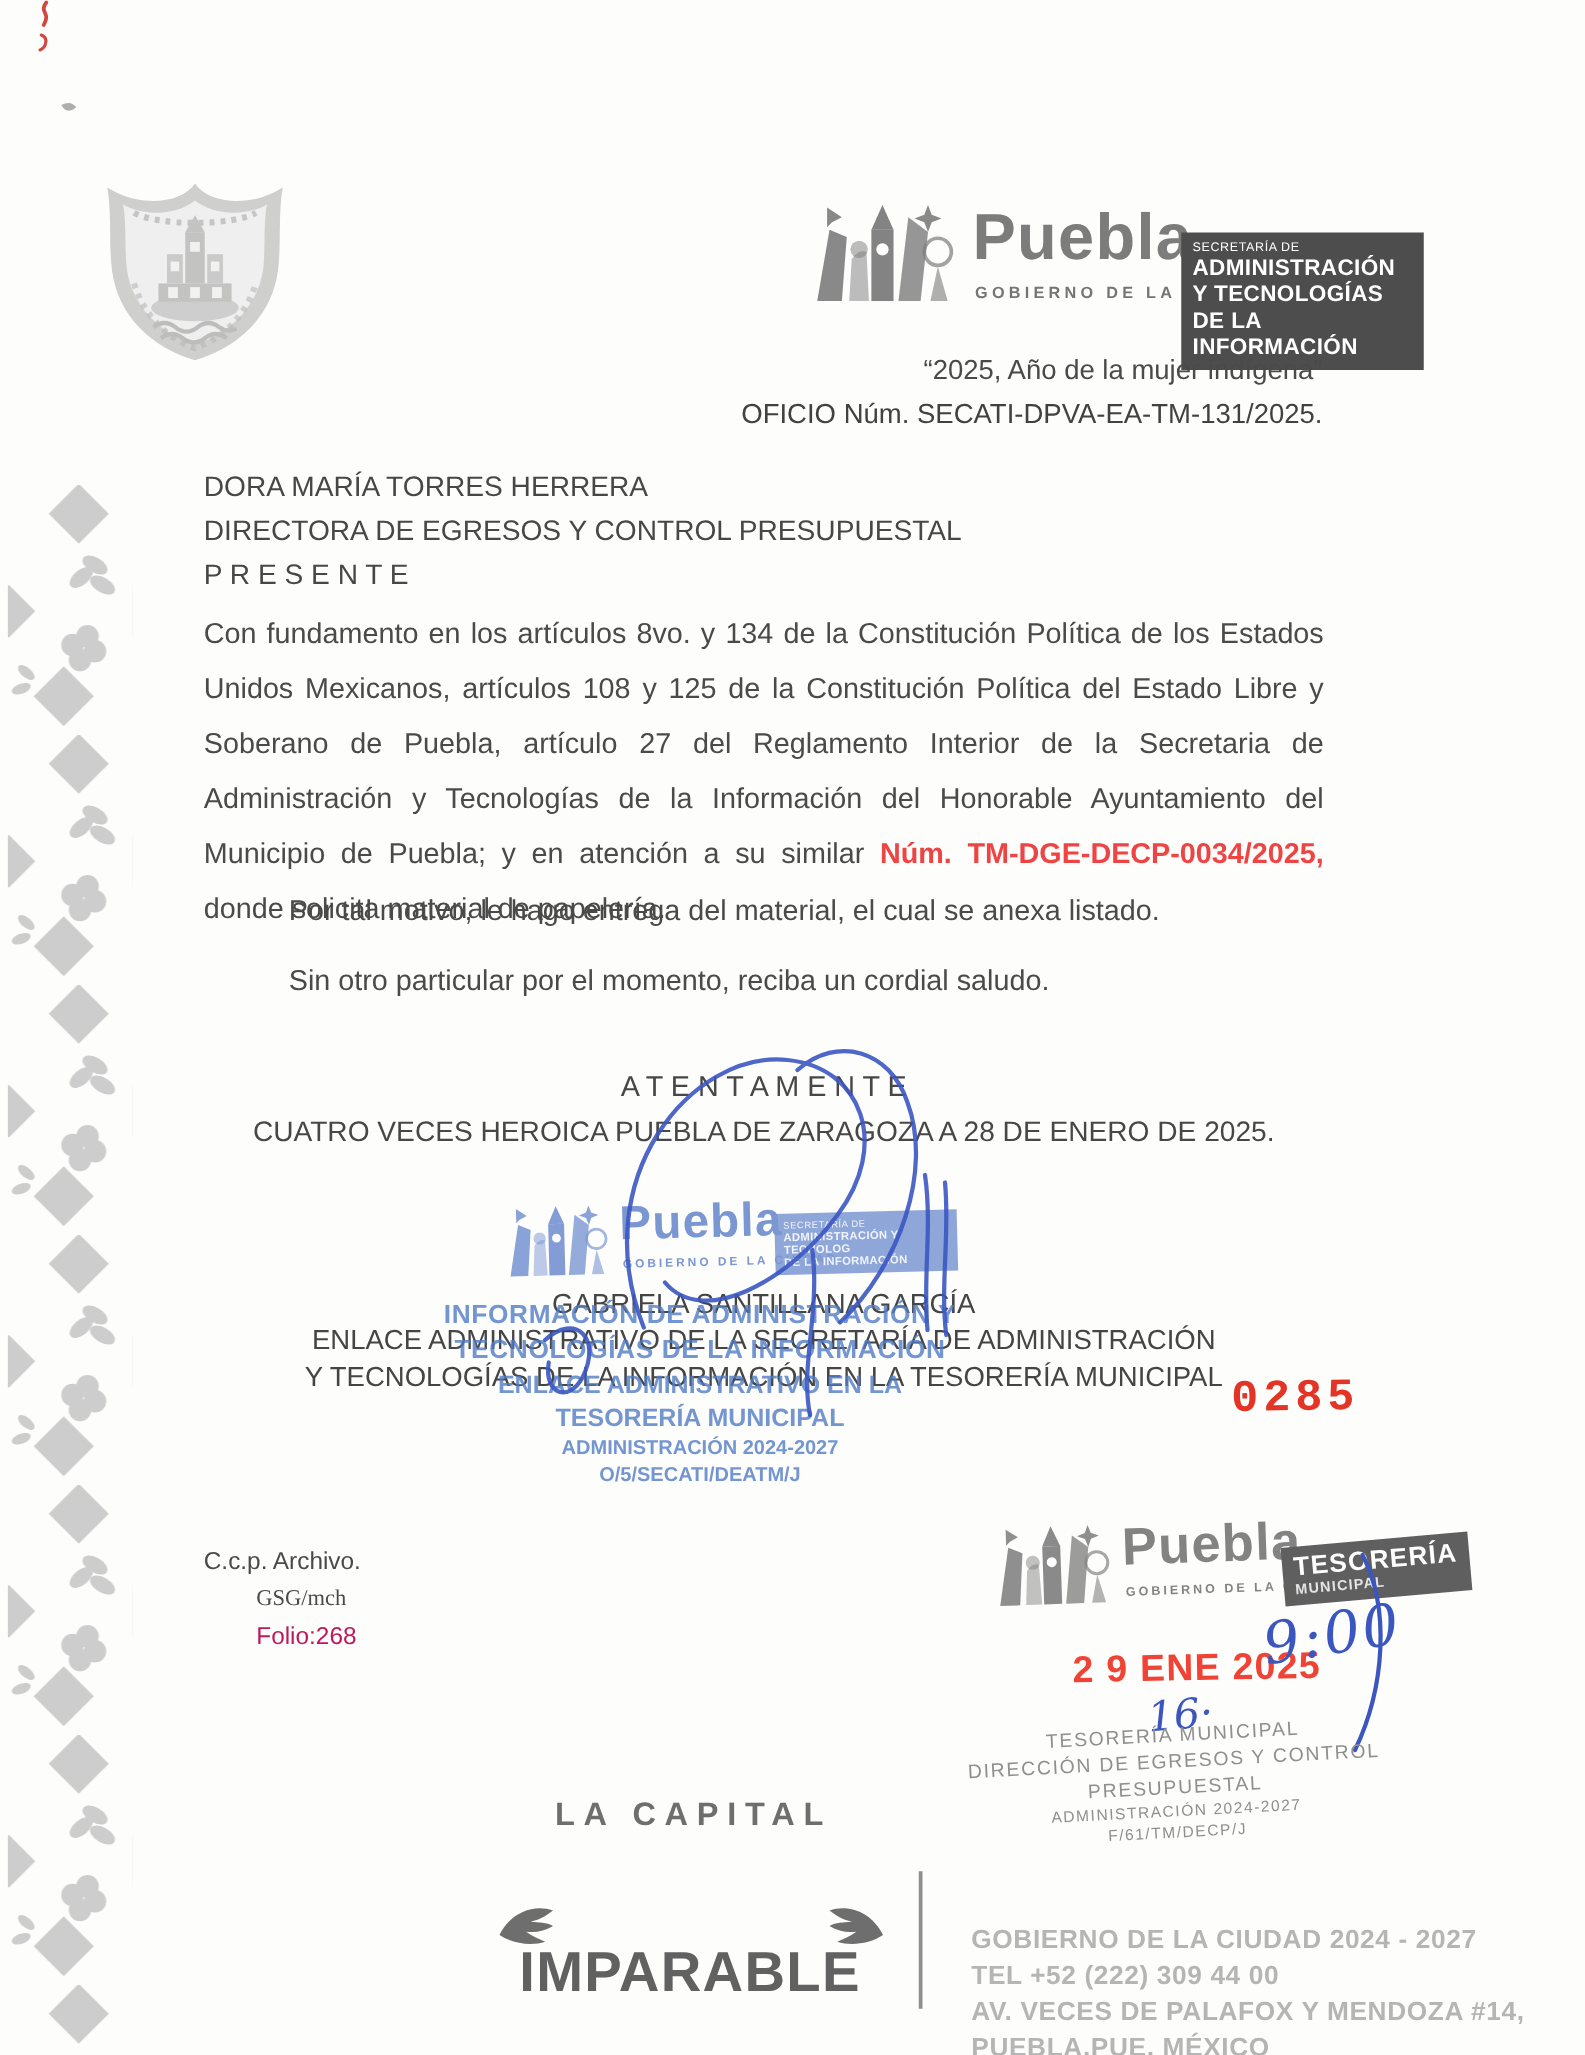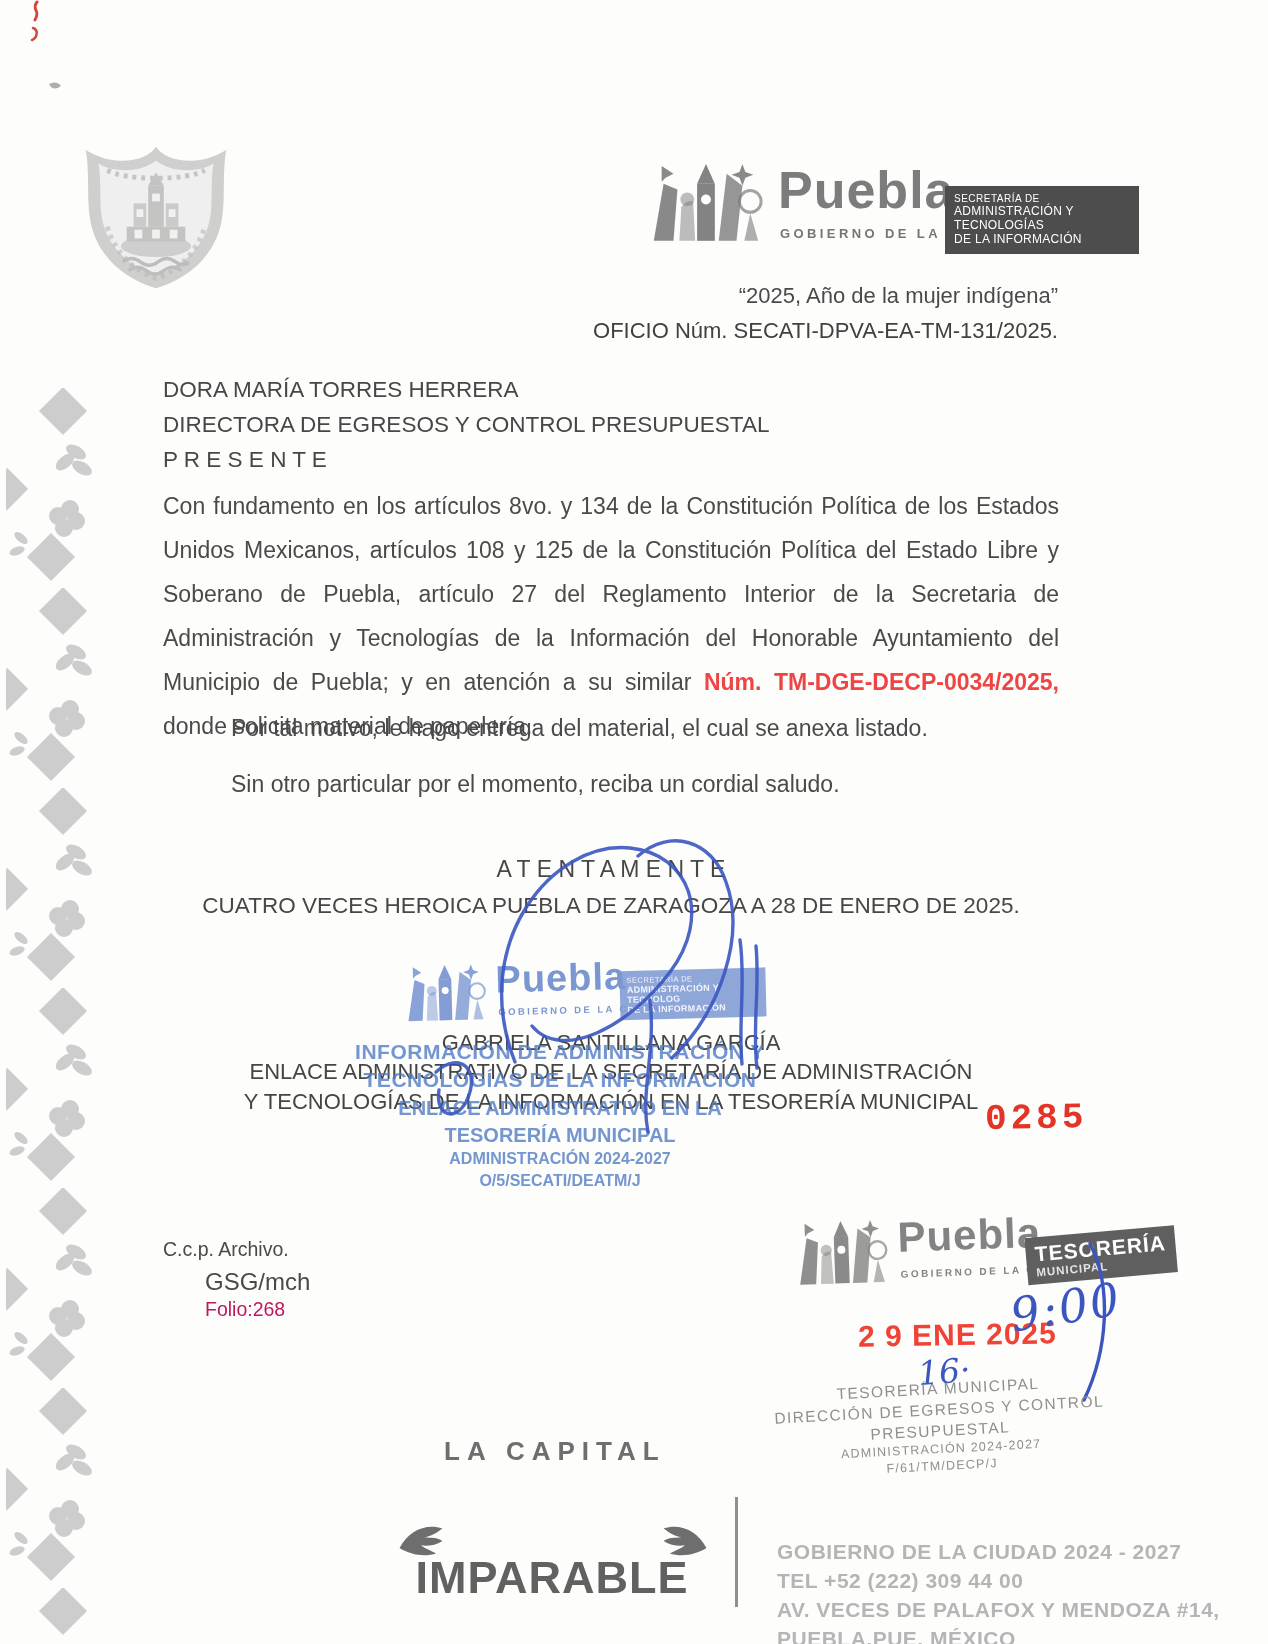--- a/index.html
+++ b/index.html
@@ -13,21 +13,21 @@
   
   .crest{left:78px;top:138px;width:156px;height:158px;opacity:.85;}
   .hlogo{left:640px;top:146px;width:500px;height:104px;color:#7c7c7c;}
   .hlogo .icons{position:absolute;left:0;top:4px;width:128px;height:94px;}
   .brand{font-weight:800;letter-spacing:1px;line-height:1;}
   .hlogo .brand{position:absolute;left:138px;top:18px;font-size:52px;color:#7c7c7c;}
   .tagline{font-weight:bold;color:#757575;}
   .hlogo .tagline{position:absolute;left:140px;top:80px;font-size:13px;letter-spacing:3.4px;}
   .hlogo .dbox{position:absolute;left:305px;top:40px;width:176px;background:#4d4d4d;color:#fff;padding:7px 9px 8px;}
   .dbox .d1{font-size:10px;letter-spacing:.5px;}
-  .dbox .d2,.dbox .d3{font-size:12px;font-weight:normal;letter-spacing:.3px;}
+  .dbox .d2,.dbox .d3{font-size:18px;font-weight:bold;letter-spacing:.3px;}
   .legend{top:283px;right:210px;font-size:22px;color:#4a4a4a;}
   .oficio{top:318px;right:210px;font-size:22px;color:#414141;}
 
   
   .recipient{left:163px;top:372px;font-size:22.5px;line-height:35px;color:#474747;}
   .bodyp{left:163px;width:896px;font-size:23px;color:#4a4a4a;text-align:justify;line-height:44px;}
   .p1{top:484px;}
   .p2{top:706px;text-indent:68px;text-align:left;}
   .p3{top:762px;text-indent:68px;text-align:left;}
   .boldnum{font-weight:bold;color:#ef4444;}
@@ -53,21 +53,21 @@
   .bt2{top:1097px;font-size:20px;}
   .bt3{top:1124px;font-size:20px;}
   .bt4{top:1150px;font-size:16px;}
   .bt5{top:1172px;font-size:16px;}
 
   .redfolio{left:985px;top:1098px;font-size:36px;font-weight:bold;color:#e33425;
     font-family:"Liberation Mono",monospace;letter-spacing:4px;transform:rotate(-1deg);}
 
   
   .ccp1{left:163px;top:1238px;font-size:19.5px;color:#4a4a4a;}
-  .ccp2{left:205px;top:1268px;font-size:24px;color:#4a4a4a;}
+  .ccp2{left:205px;top:1268px;font-size:18px;color:#4a4a4a;font-family:Liberation Serif, serif;}
   .ccp3{left:205px;top:1298px;font-size:19.5px;color:#be185d;}
 
   
   .tstamp{left:788px;top:1198px;width:380px;height:110px;color:#7d7d7d;transform:rotate(-2deg);opacity:.95;}
   .tstamp .icons{position:absolute;left:0;top:6px;width:104px;height:78px;}
   .tstamp .brand{position:absolute;left:110px;top:16px;font-size:42px;color:#7d7d7d;}
   .tstamp .tagline{position:absolute;left:112px;top:68px;font-size:10px;letter-spacing:2.4px;color:#7d7d7d;}
   .tstamp .tbox{position:absolute;left:238px;top:38px;background:#575757;color:#fff;padding:5px 9px 6px;transform:rotate(-3deg);}
   .tbox .t1{font-size:21px;font-weight:bold;letter-spacing:1px;}
   .tbox .t2{font-size:11.5px;font-weight:bold;color:#e3e3e3;letter-spacing:1px;}

